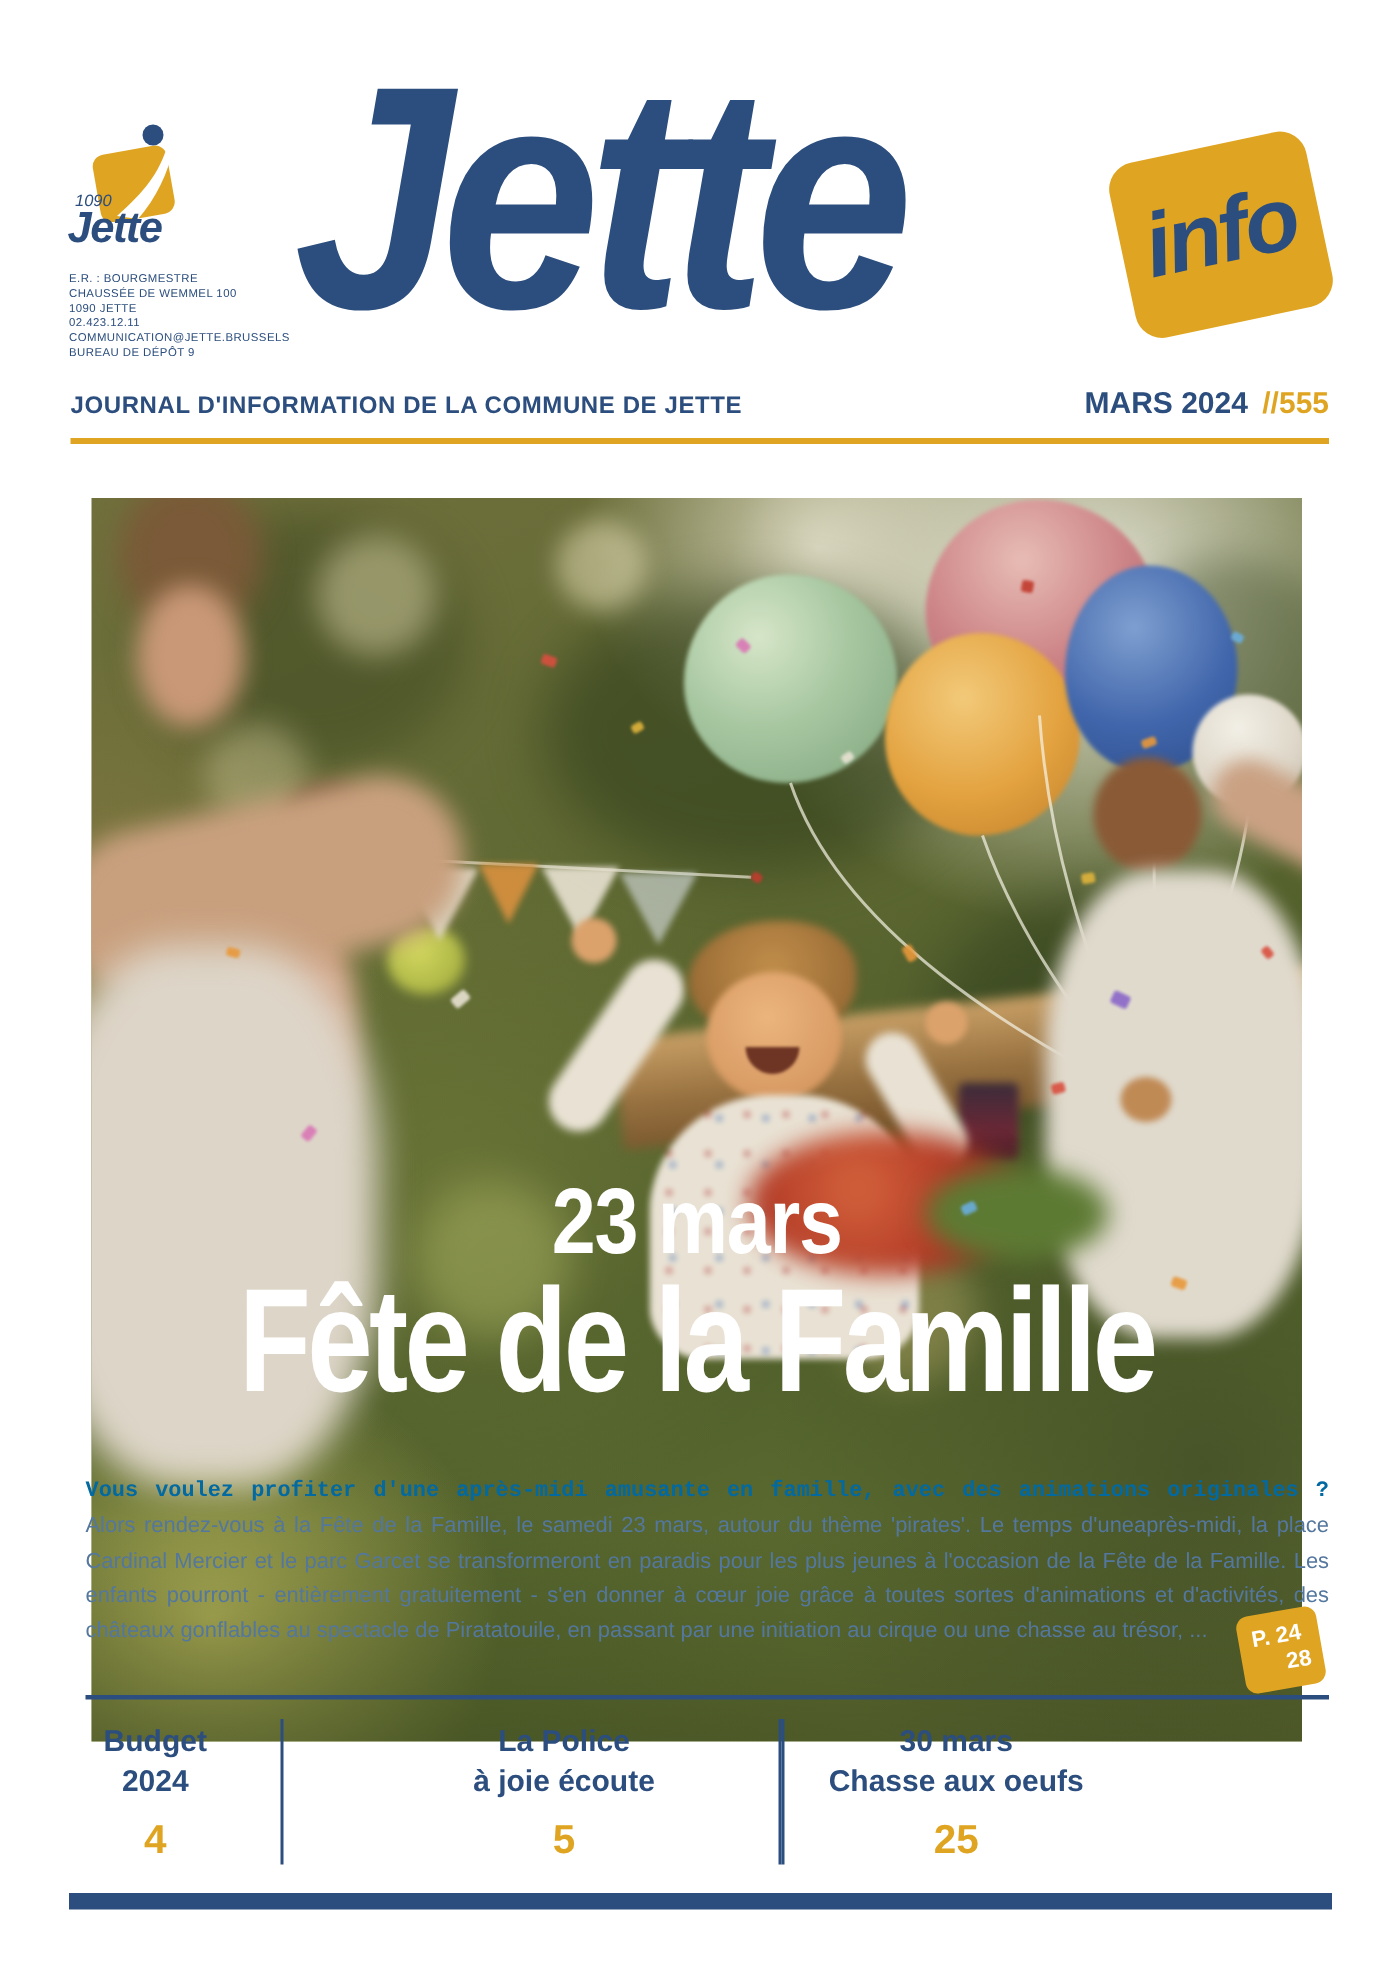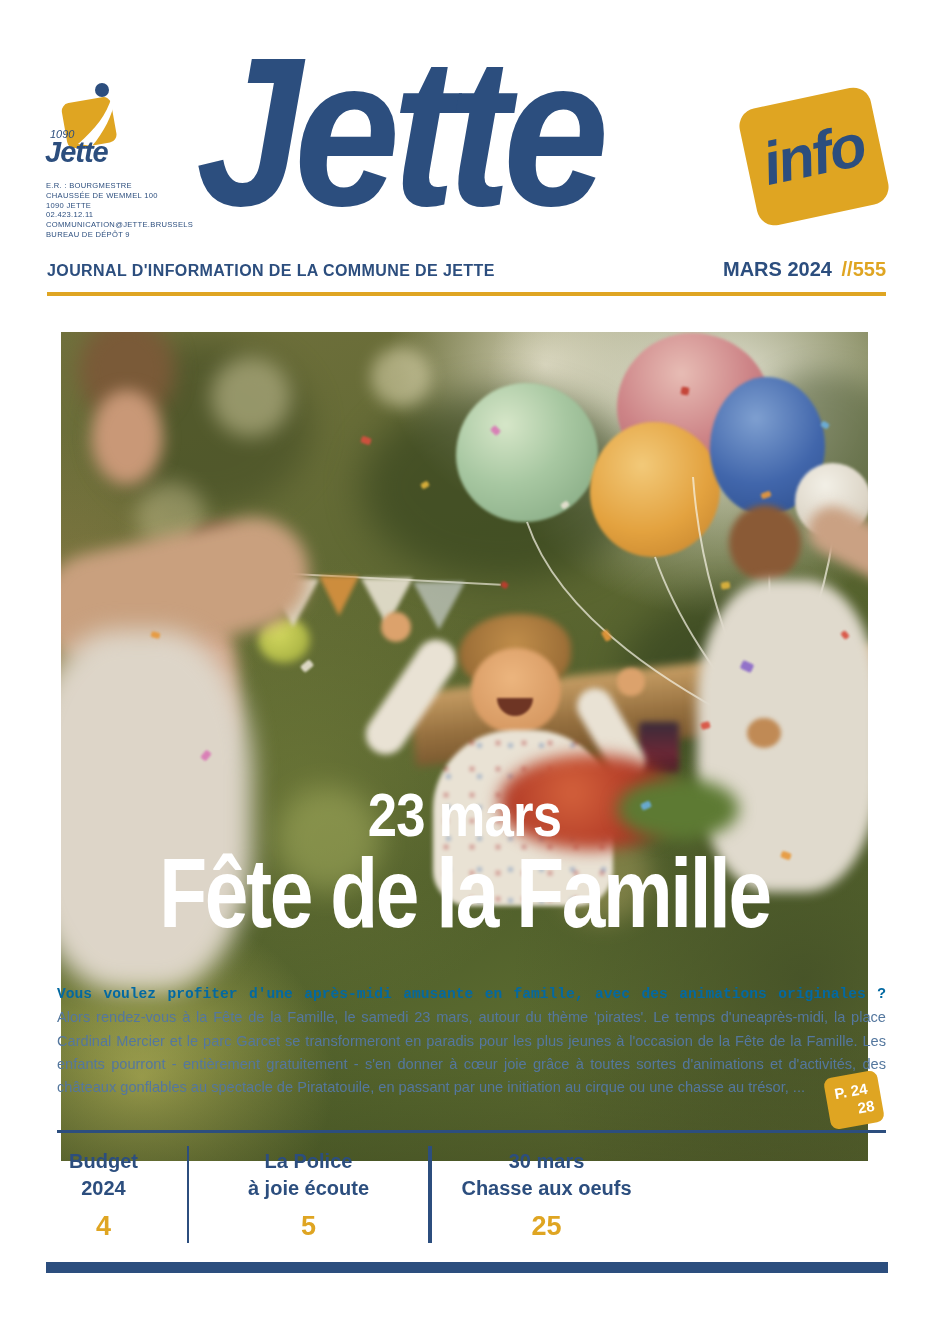--- a/index.html
+++ b/index.html
@@ -107,21 +107,21 @@
   .page-badge .pb1{margin:8px 0 0 9px;}
   .page-badge .pb2{text-align:right;margin:0 8px 0 0;}
 
   
   .navy-rule{position:absolute;left:57px;top:1130px;width:829px;height:3px;background:#2C4E7E;}
   .toc{position:absolute;left:20px;top:1146px;width:866px;height:100px;display:flex;align-items:stretch;}
   .toc-sep{width:2px;background:#2C4E7E;height:97px;align-self:flex-start;}
   .toc-item{display:flex;flex-direction:column;align-items:center;padding-top:2px;}
   .toc-item .t1,.toc-item .t2{font-size:20px;font-weight:700;line-height:27px;color:#2C4E7E;text-align:center;}
   .toc-item .pg{margin-top:9px;font-size:27px;font-weight:700;color:#DFA522;}
-  .tc1{width:167px;} .tc2{width:239px;} .tc3{width:226px;} .tc4{width:229px;}
+  .tc1{width:167px;} .tc2{width:286px;margin-left:44px;} .tc3{width:226px;} .tc4{width:229px;}
 
   .footer-bar{position:absolute;left:46px;top:1262px;width:842px;height:11px;background:#2C4E7E;}
 </style>
 </head>
 <body>
 
 <div class="page">
 
   <svg class="logo-mark" viewBox="0 0 70 66" width="70" height="66">
     <g transform="rotate(-10 30 40)">

